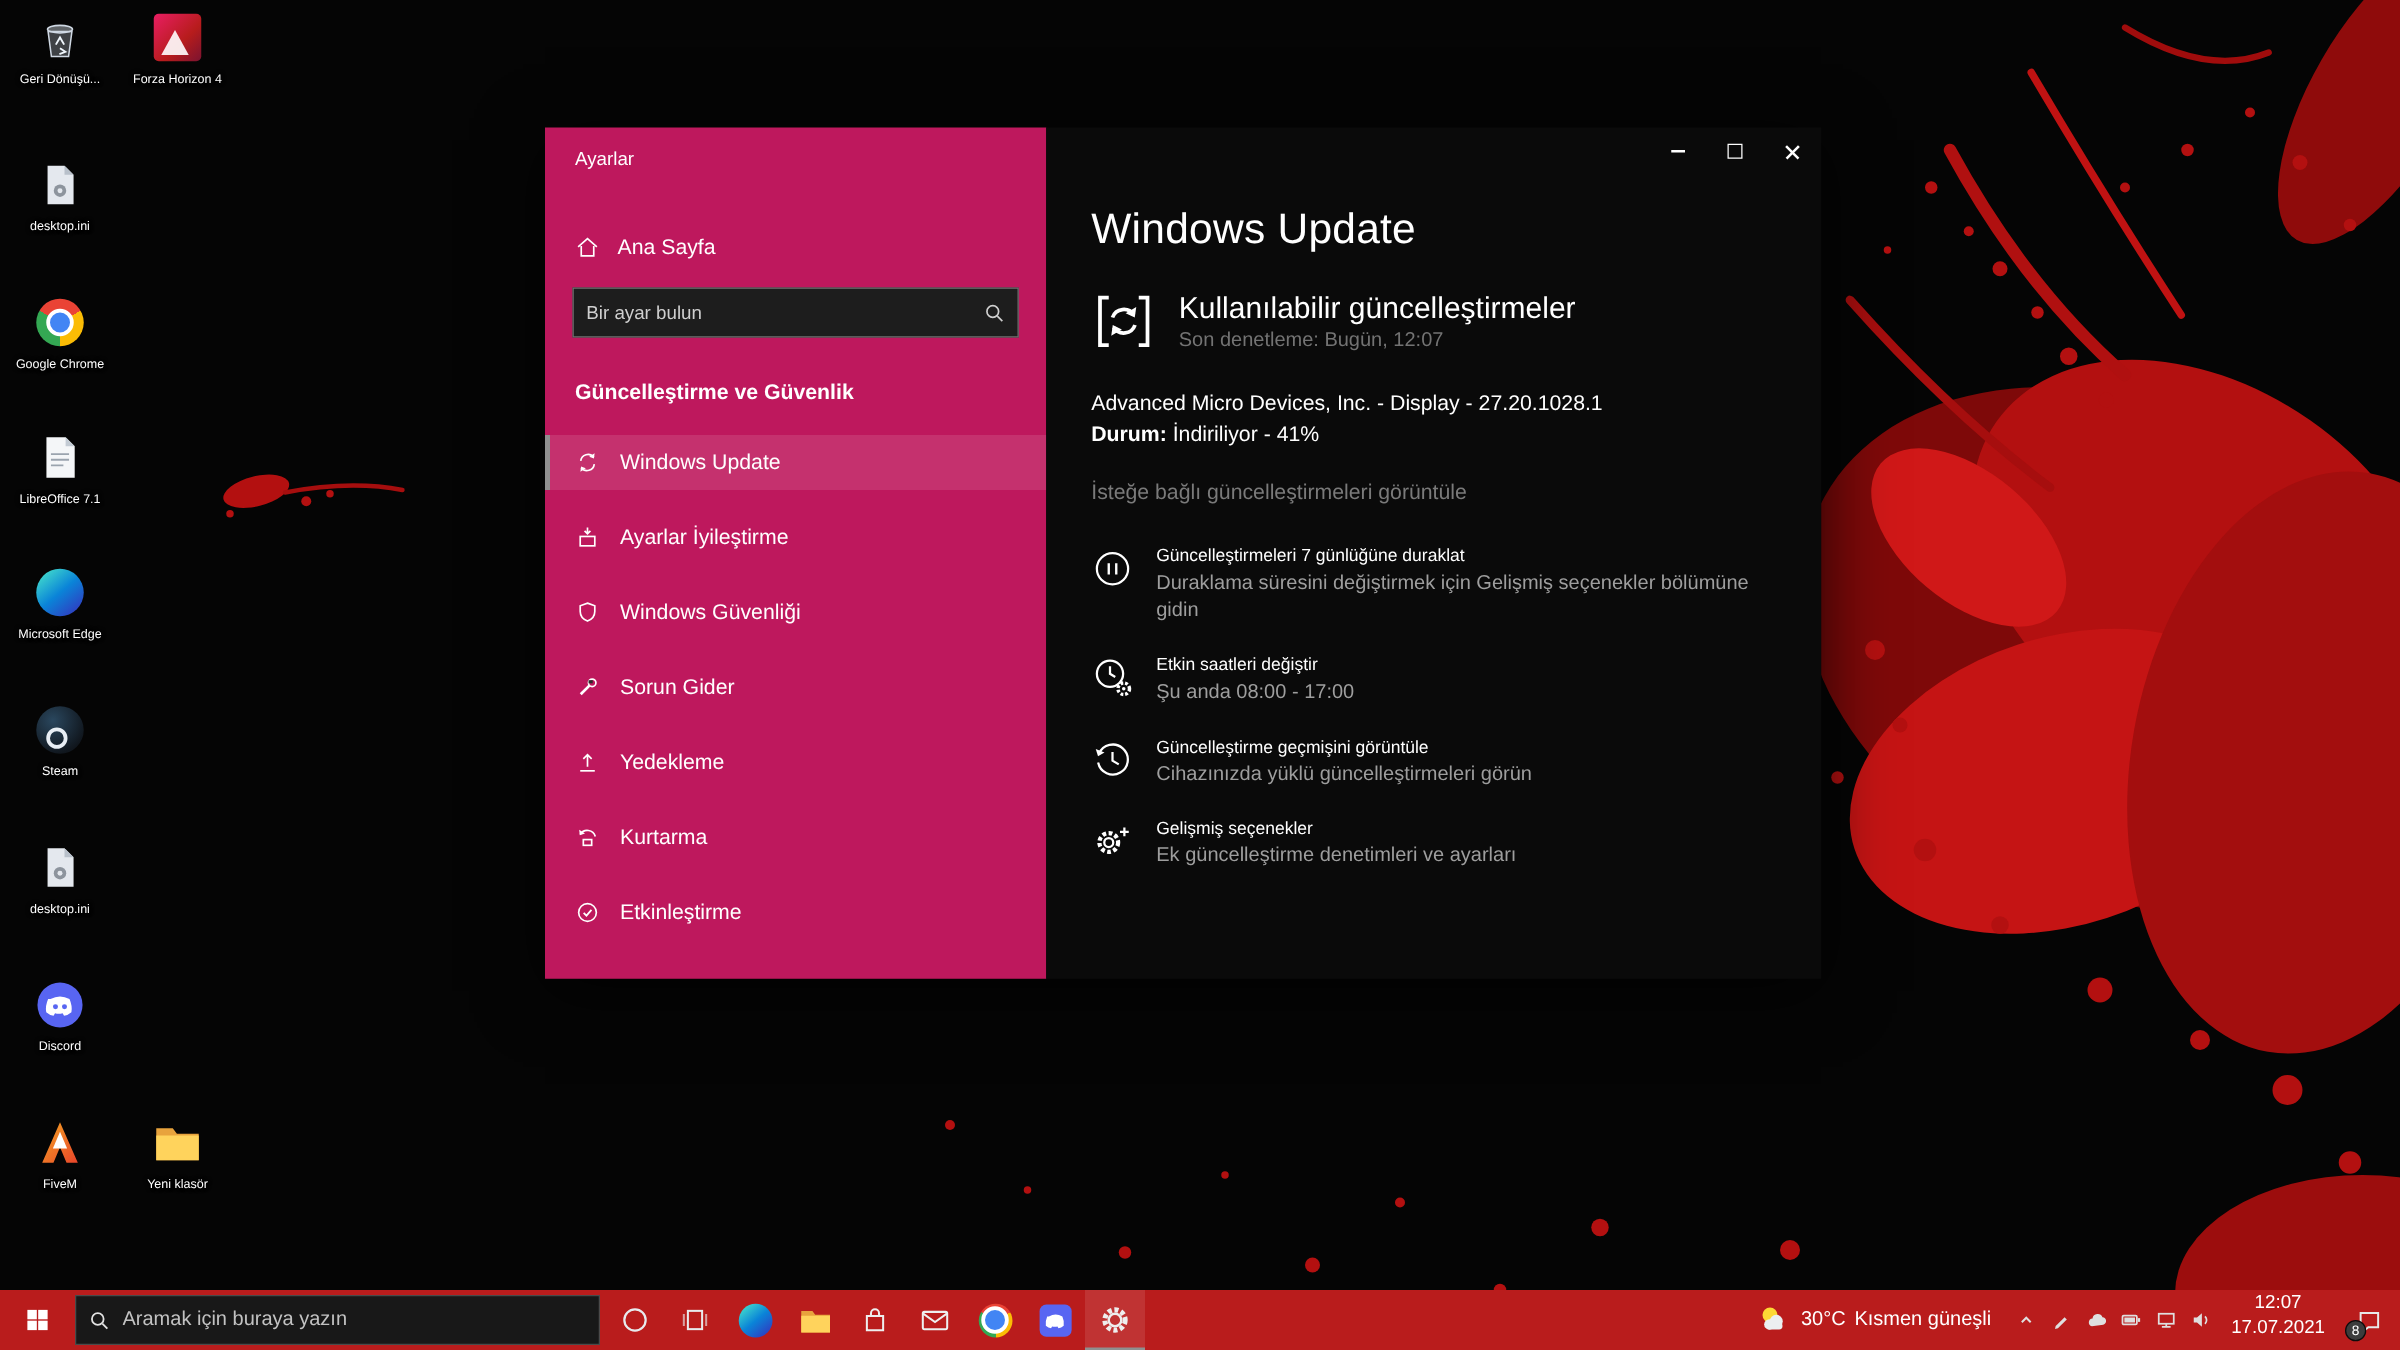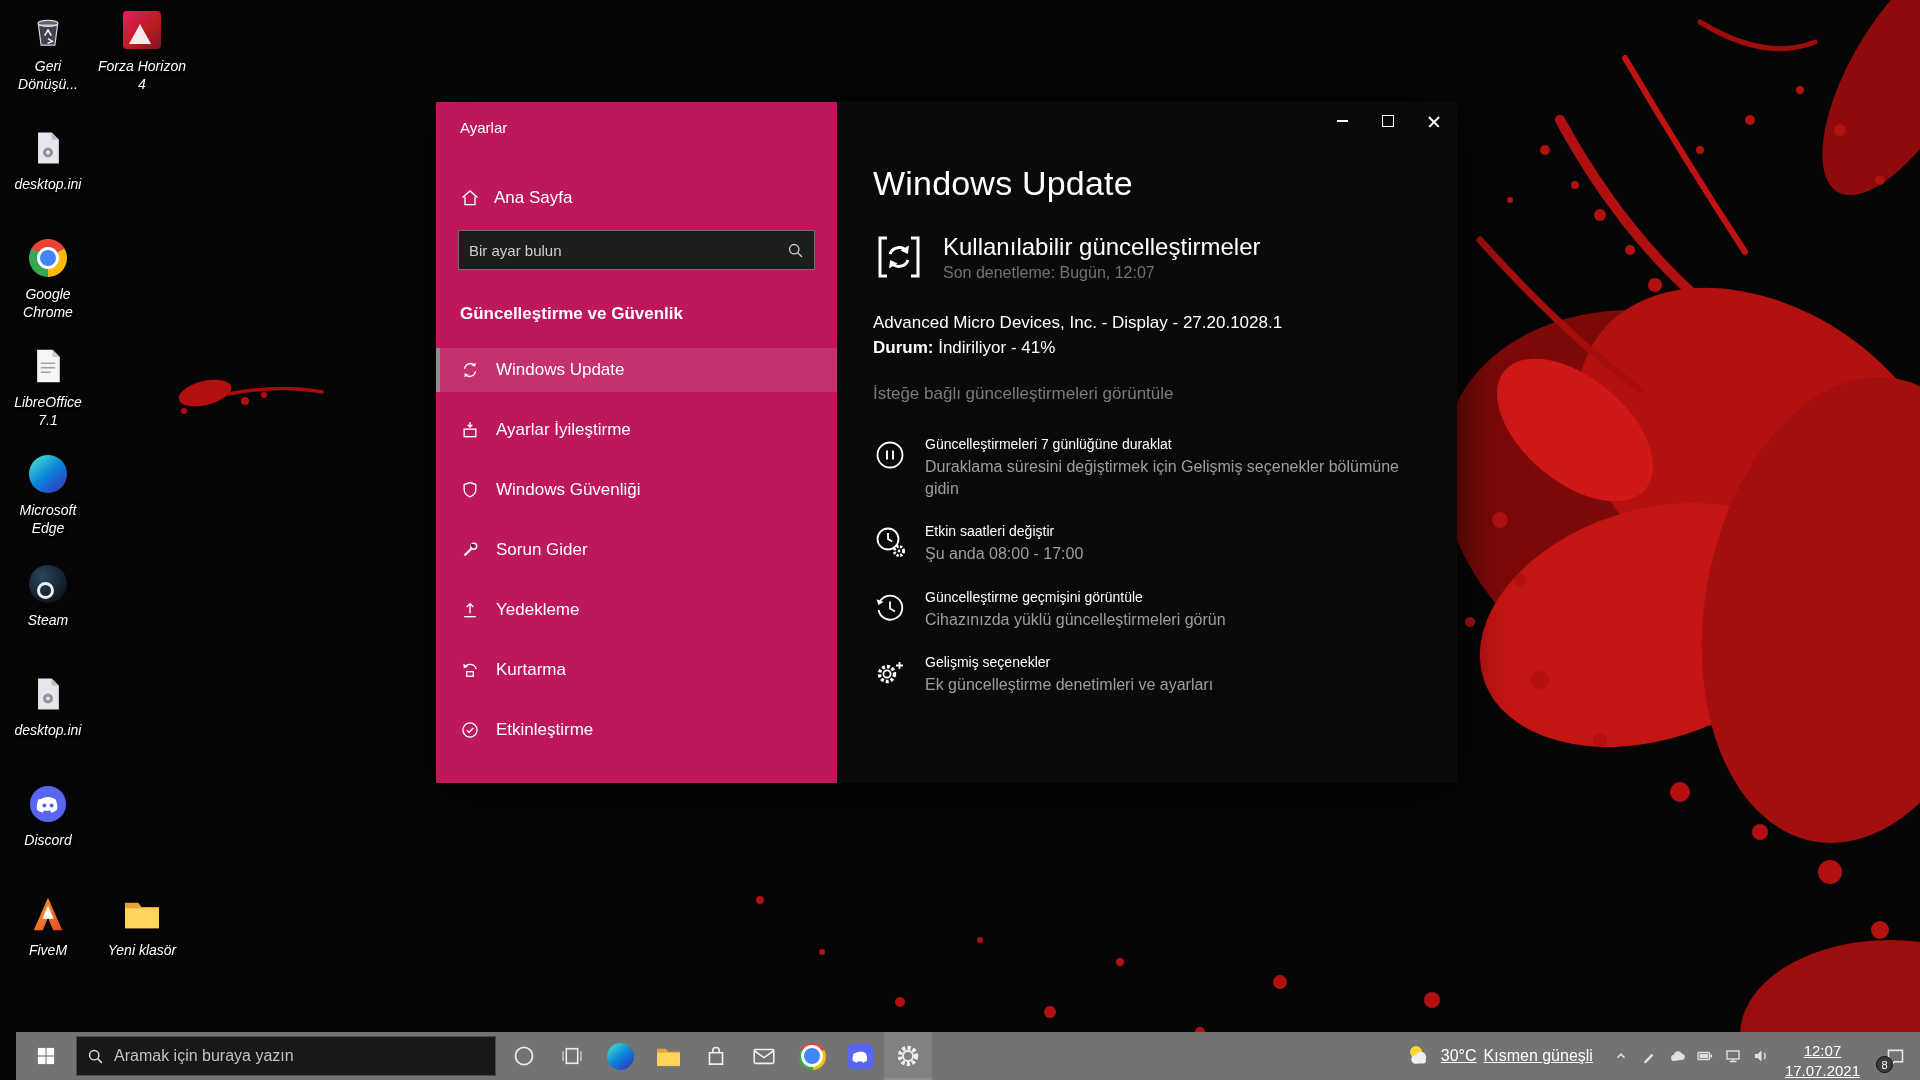--- a/index.html
+++ b/index.html
@@ -4,22 +4,22 @@
 <style>
   *{box-sizing:border-box;margin:0;padding:0;}
   html,body{width:1920px;height:1080px;overflow:hidden;background:#000;
     font-family:"Liberation Sans","DejaVu Sans",sans-serif;color:#fff;}
   body{position:relative;user-select:none;}
   .wallpaper{position:absolute;inset:0;z-index:0;}
 
   
   .dicon{position:absolute;width:88px;display:flex;flex-direction:column;align-items:center;gap:5px;z-index:1;cursor:pointer;}
   .dicon .art{width:44px;height:44px;display:flex;align-items:center;justify-content:center;}
-  .dicon .lbl{font-size:14px;text-align:center;line-height:1.3;
-    text-shadow:1px 1px 2px rgba(0,0,0,.95),0 0 4px rgba(0,0,0,.9);font-style:italic;}
+  .dicon .lbl{font-size:10px;text-align:right;line-height:1.3;
+    text-shadow:1px 1px 2px rgba(0,0,0,.95),0 0 4px rgba(0,0,0,.9);}
   .circle38{width:38px;height:38px;border-radius:50%;position:relative;}
   .art-chrome{background:conic-gradient(from -60deg,#ea4335 0 120deg,#fbbc05 120deg 240deg,#34a853 240deg 360deg);}
   .art-chrome::after{content:"";position:absolute;left:50%;top:50%;transform:translate(-50%,-50%);
     width:16px;height:16px;border-radius:50%;background:#4285f4;border:3.5px solid #fff;}
   .art-edge{background:linear-gradient(140deg,#46e3cb 5%,#0a84d8 50%,#2b45c4 85%);}
   .art-steam{background:radial-gradient(circle at 35% 30%,#2a475e,#10161d 75%);}
   .art-steam::after{content:"";position:absolute;left:8px;top:17px;width:11px;height:11px;border-radius:50%;
     border:3px solid #e8eef4;}
   .art-forza{width:38px;height:38px;border-radius:4px;background:linear-gradient(135deg,#e91e63,#b71c1c 60%,#7b1330);position:relative;overflow:hidden;}
   .art-forza::after{content:"";position:absolute;left:6px;bottom:5px;width:0;height:0;
@@ -61,31 +61,31 @@
   .update-status{margin-top:5px;font-size:17px;}
   .update-status b{font-weight:bold;}
   .optional-link{margin-top:26px;font-size:17px;color:#7a7a7a;cursor:pointer;}
   .actions{margin-top:32px;list-style:none;}
   .action{display:flex;gap:18px;margin-bottom:24px;cursor:pointer;}
   .act-ic{width:34px;height:34px;flex:none;margin-top:2px;}
   .act-title{font-size:14px;}
   .act-desc{font-size:16px;color:#9e9e9e;margin-top:4px;line-height:1.35;max-width:480px;}
 
   
-  .taskbar{position:absolute;left:16px;right:0;bottom:0;height:48px;background:#737373;z-index:10;
+  .taskbar{position:absolute;left:0;right:0;bottom:0;height:48px;background:#b91c1c;z-index:10;
     display:flex;align-items:stretch;}
   .tb-btn{width:48px;display:flex;align-items:center;justify-content:center;cursor:pointer;flex:none;}
   .tb-btn.active{background:rgba(255,255,255,.10);box-shadow:inset 0 -2px 0 #8f8f8f;}
   .tb-start{width:60px;}
   .tb-search{width:420px;margin:4px 4px 4px 0;background:#181818;border:1px solid #4a4a4a;
     display:flex;align-items:center;padding:0 10px;gap:10px;}
   .tb-search input{flex:1;background:transparent;border:0;outline:none;color:#eee;font-size:16px;
     font-family:"Liberation Sans","DejaVu Sans",sans-serif;}
   .tb-search input::placeholder{color:#c2c2c2;}
-  .tb-right{margin-left:auto;display:flex;align-items:flex-end;text-decoration:underline;}
+  .tb-right{margin-left:auto;display:flex;align-items:flex-start;}
   .weather{display:flex;align-items:center;gap:9px;padding:0 14px;height:100%;cursor:pointer;}
   .weather-text{font-size:16px;display:flex;gap:7px;white-space:nowrap;}
   .tray-btn{width:28px;height:48px;display:flex;align-items:center;justify-content:center;cursor:pointer;flex:none;}
   .clock{padding:0 10px;text-align:center;font-size:15px;line-height:1.3;cursor:pointer;white-space:nowrap;}
   .notif{width:50px;height:48px;display:flex;align-items:center;justify-content:center;cursor:pointer;position:relative;}
   .notif-badge{position:absolute;left:6px;bottom:7px;min-width:17px;height:17px;border-radius:50%;
     background:#3c3c3c;border:1px solid #0c0c0c;color:#fff;font-size:11px;display:flex;align-items:center;justify-content:center;}
 
   .folder-svg{width:40px;height:34px;}
 </style>

